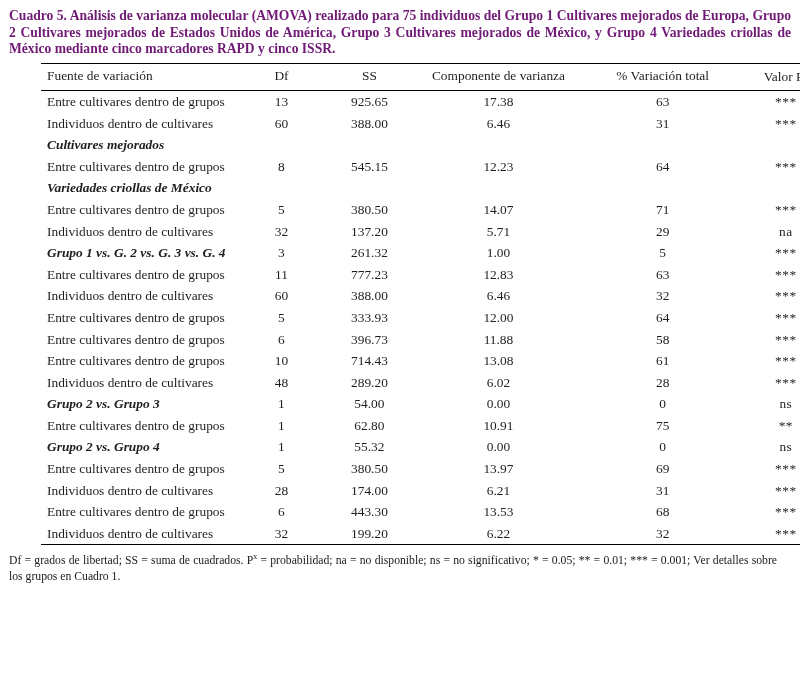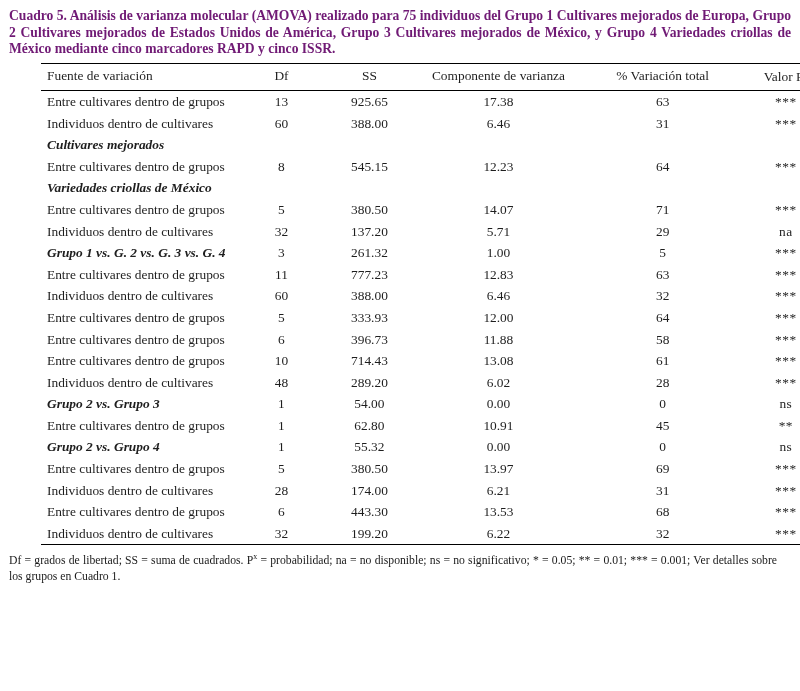--- a/index.html
+++ b/index.html
@@ -217,21 +217,21 @@
           <td>54.00</td>
           <td>0.00</td>
           <td>0</td>
           <td class="p-col">ns</td>
         </tr>
         <tr>
           <td class="c-left">Entre cultivares dentro de grupos</td>
           <td>1</td>
           <td>62.80</td>
           <td>10.91</td>
-          <td>45</td>
+          <td>75</td>
           <td class="p-col">**</td>
         </tr>
         <tr class="group">
           <td class="c-left">Grupo 2 vs. Grupo 4</td>
           <td>1</td>
           <td>55.32</td>
           <td>0.00</td>
           <td>0</td>
           <td class="p-col">ns</td>
         </tr>

